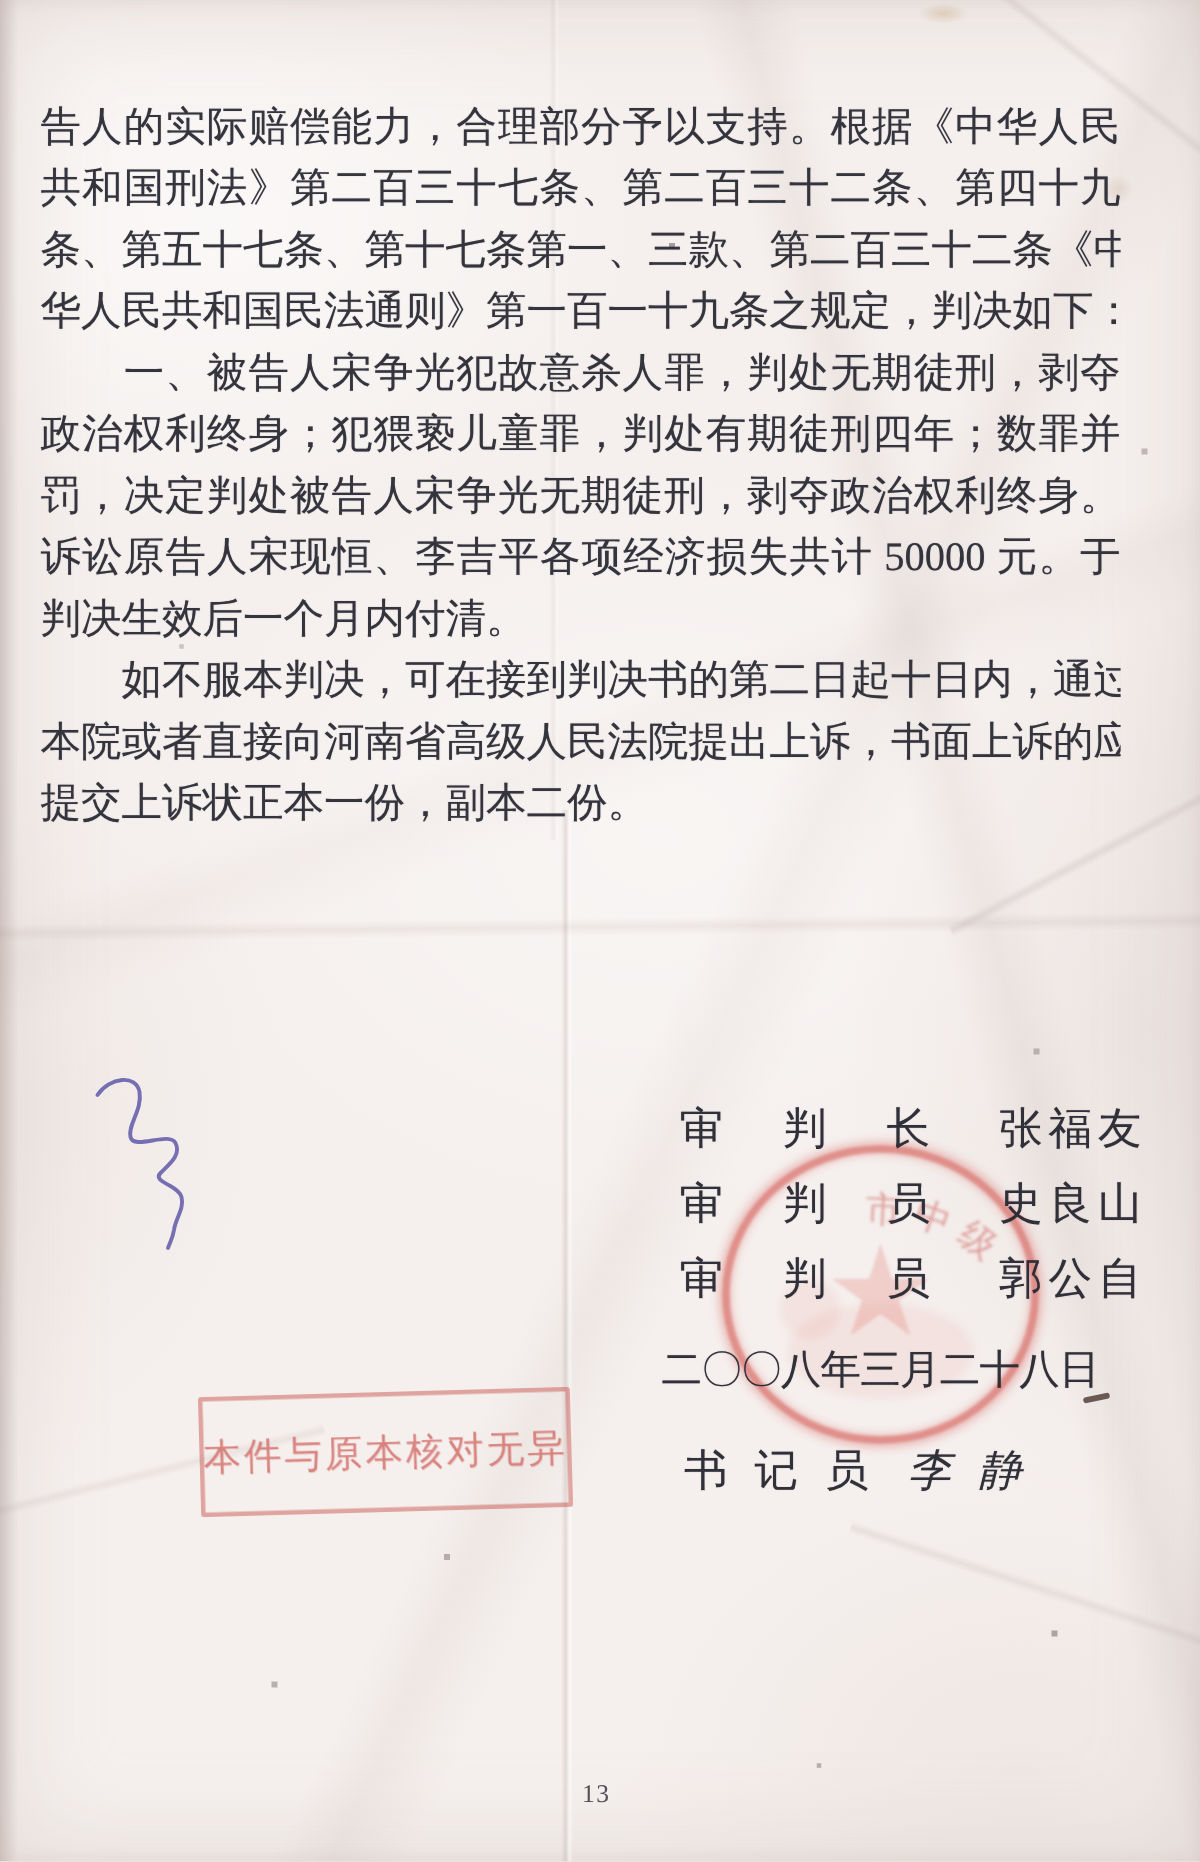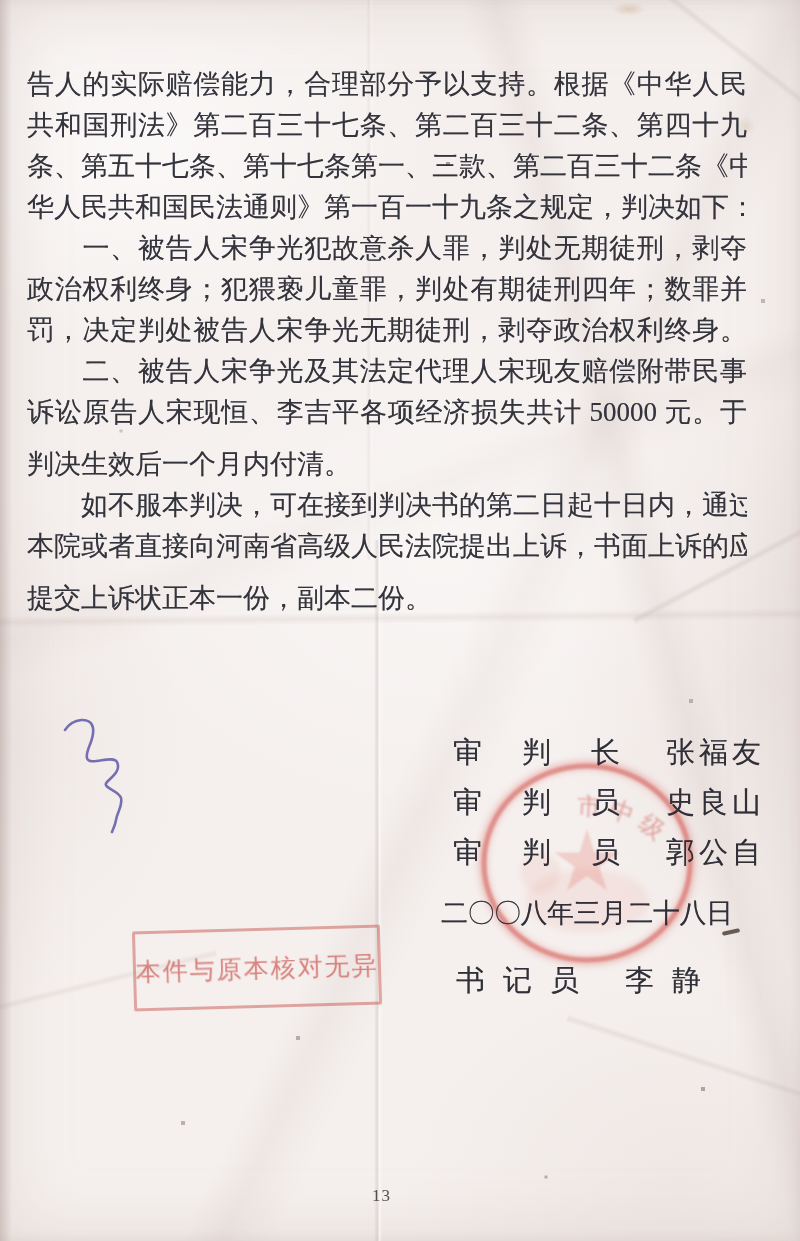--- a/index.html
+++ b/index.html
@@ -27,31 +27,31 @@
     position:absolute;left:27px;top:64px;width:720px;z-index:3;
     font-size:27px;line-height:41px;
     color:rgba(42,42,52,0.90);
     letter-spacing:0;
   }
   .text-line{
     height:41px;overflow:hidden;white-space:nowrap;
     text-align:justify;text-align-last:justify;
     text-shadow:0 0 0.6px rgba(42,42,52,0.5);
   }
-  .text-line.no-just{text-align-last:left;margin-top:11px;}
+  .text-line.no-just{text-align-last:left;}
   .sig-block{position:absolute;z-index:3;color:rgba(40,40,50,0.92);
     text-shadow:0 0 0.6px rgba(42,42,52,0.5);}
   .sig-line{position:absolute;left:0;white-space:nowrap;font-size:29px;}
   .sig-role{letter-spacing:40px;}
   .sig-name{letter-spacing:4px;margin-left:6px;}
   .clerk-role{letter-spacing:18px;}
-  .clerk-name{letter-spacing:18px;margin-left:28px;}
+  .clerk-name{letter-spacing:18px;margin-left:8px;font-style:italic;}
   .date-line{position:absolute;white-space:nowrap;font-size:27px;letter-spacing:-0.5px;}
   .page-number{
-    position:absolute;left:372px;top:1186px;z-index:3;
+    position:absolute;left:388px;top:1186px;z-index:3;
     font-size:17px;color:rgba(55,52,62,0.85);letter-spacing:1px;
   }
   .rect-stamp{
     position:absolute;left:133px;top:928px;width:242px;height:74px;z-index:2;
     border:3px solid rgba(198,70,64,0.45);border-radius:2px;
     transform:rotate(-1.6deg);
     display:flex;align-items:center;justify-content:center;
     filter:blur(0.4px);
   }
   .rect-stamp-text{
@@ -146,21 +146,20 @@
   <div class="ink-dash"></div>
 
   <div class="body-text">
     <div class="text-line">告人的实际赔偿能力，合理部分予以支持。根据《中华人民</div>
     <div class="text-line">共和国刑法》第二百三十七条、第二百三十二条、第四十九</div>
     <div class="text-line">条、第五十七条、第十七条第一、三款、第二百三十二条《中</div>
     <div class="text-line">华人民共和国民法通则》第一百一十九条之规定，判决如下：</div>
     <div class="text-line">　　一、被告人宋争光犯故意杀人罪，判处无期徒刑，剥夺</div>
     <div class="text-line">政治权利终身；犯猥亵儿童罪，判处有期徒刑四年；数罪并</div>
     <div class="text-line">罚，决定判处被告人宋争光无期徒刑，剥夺政治权利终身。</div>
-    <div class="text-line">　　二、被告人宋争光及其法定代理人宋现友赔偿附带民事</div>
     <div class="text-line">诉讼原告人宋现恒、李吉平各项经济损失共计 50000 元。于</div>
     <div class="text-line no-just">判决生效后一个月内付清。</div>
     <div class="text-line">　　如不服本判决，可在接到判决书的第二日起十日内，通过</div>
     <div class="text-line">本院或者直接向河南省高级人民法院提出上诉，书面上诉的应</div>
     <div class="text-line no-just">提交上诉状正本一份，副本二份。</div>
   </div>
 
   <div class="sig-block">
     <div class="sig-line" style="left:453px;top:733px;">
       <span class="sig-role">审判长</span><span class="sig-name">张福友</span>

